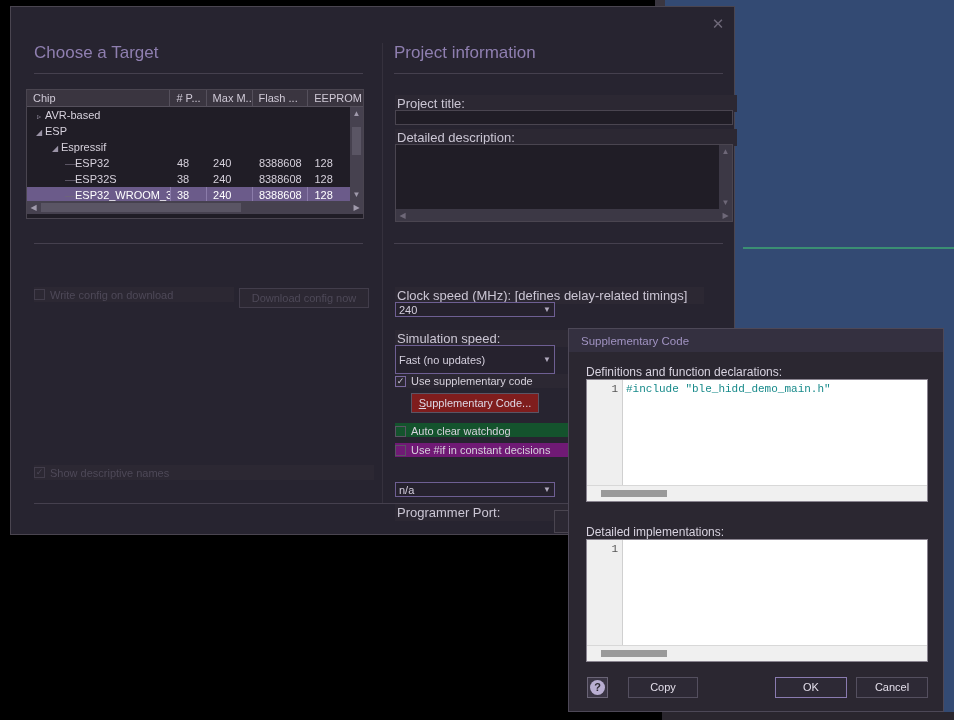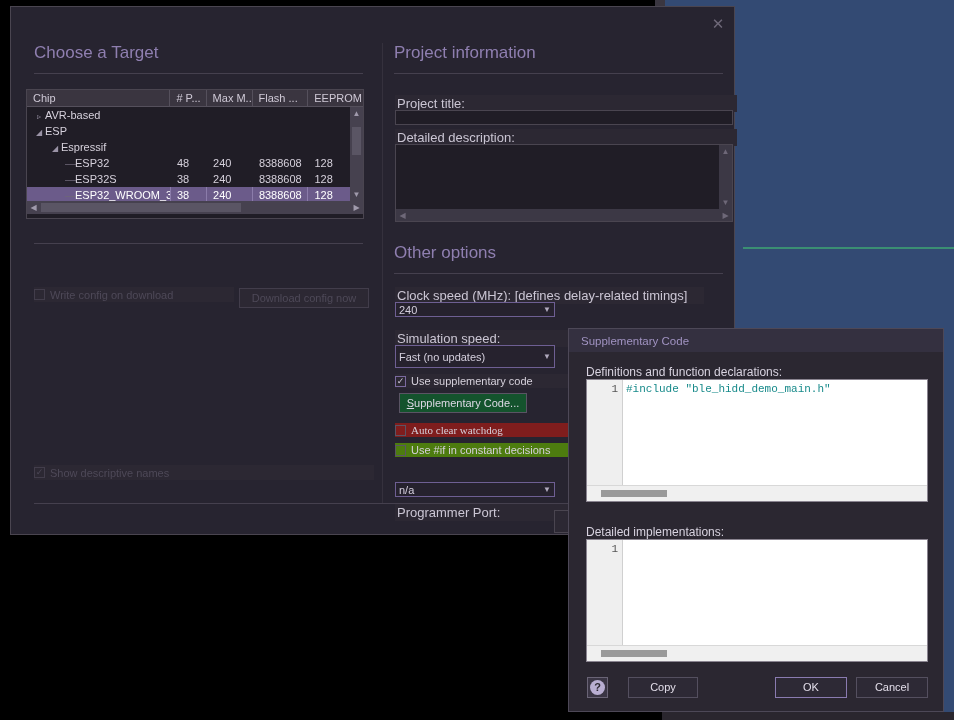--- a/index.html
+++ b/index.html
@@ -306,21 +306,21 @@
     width: 160px; height: 15px;
     background: #26222e;
     border: 1px solid #6e5f93;
     box-sizing: border-box;
     display: flex; align-items: center;
     color: #d4cfdd; font-size: 11px;
   }
   #sim-label { position: absolute; left: 384px; top: 323px; width: 338px; }
   #sim-select {
     position: absolute; left: 384px; top: 338px;
-    width: 160px; height: 23px;
+    width: 160px; height: 29px;
     background: #26222e;
     border: 1px solid #6e5f93;
     box-sizing: border-box;
     display: flex; align-items: center;
     color: #d4cfdd; font-size: 11px;
   }
   .sel-value { padding-left: 3px; flex: 1; white-space: nowrap; overflow: hidden; }
   .sel-arrow {
     width: 14px; text-align: center;
     color: #b0a9bd; font-size: 8px;
@@ -331,39 +331,39 @@
     width: 185px; height: 14px;
     background: #2c2833;
     display: flex; align-items: center;
   }
   .cb-label {
     color: #d6d1dc;
     font-size: 11px;
     margin-left: 5px;
   }
   #supp-code-btn {
-    position: absolute; left: 388px; top: 386px;
+    position: absolute; left: 400px; top: 386px;
     width: 128px; height: 20px;
-    background: #14532d;
+    background: #7f1d1d;
     border: 1px solid #5a5464;
     box-sizing: border-box;
     color: #ded9e6; font-size: 11px;
     text-align: center; line-height: 19px;
   }
   #supp-code-btn u { text-decoration: underline; }
   #watchdog-row {
     position: absolute; left: 384px; top: 416px;
     width: 185px; height: 14px;
-    background: #7f1d1d;
-    display: flex; align-items: center; font-family: Liberation Serif, serif;
+    background: #14532d;
+    display: flex; align-items: flex-end;
   }
   #ifconst-row {
     position: absolute; left: 384px; top: 436px;
     width: 185px; height: 14px;
-    background: #4d7c0f;
+    background: #701a75;
     display: flex; align-items: center;
   }
   #prog-port-label { position: absolute; left: 384px; top: 457px; width: 185px; margin-top: 40px; }
   #prog-port-select {
     position: absolute; left: 384px; top: 475px;
     width: 160px; height: 15px;
     background: #26222e;
     border: 1px solid #6e5f93;
     box-sizing: border-box;
     display: flex; align-items: center;
@@ -613,21 +613,20 @@
       <div class="sb-arrow" style="position:absolute;bottom:0;left:0;width:13px;">▼</div>
     </div>
     <div id="dd-hscroll">
       <div class="sb-arrow">◀</div>
       <div class="sb-spacer"></div>
       <div class="sb-arrow">▶</div>
     </div>
   </div>
 
   <div id="other-options-section">
-    <div class="panel-title" id="other-options-title">Other options</div>
     <div class="hr" id="other-options-hr"></div>
   </div>
 
   <span class="field-label" id="clock-label">Clock speed (MHz): [defines delay-related timings]</span>
   <div id="clock-select">
     <span class="sel-value">240</span>
     <span class="sel-arrow">▼</span>
   </div>
 
   <span class="field-label" id="sim-label">Simulation speed:</span>

